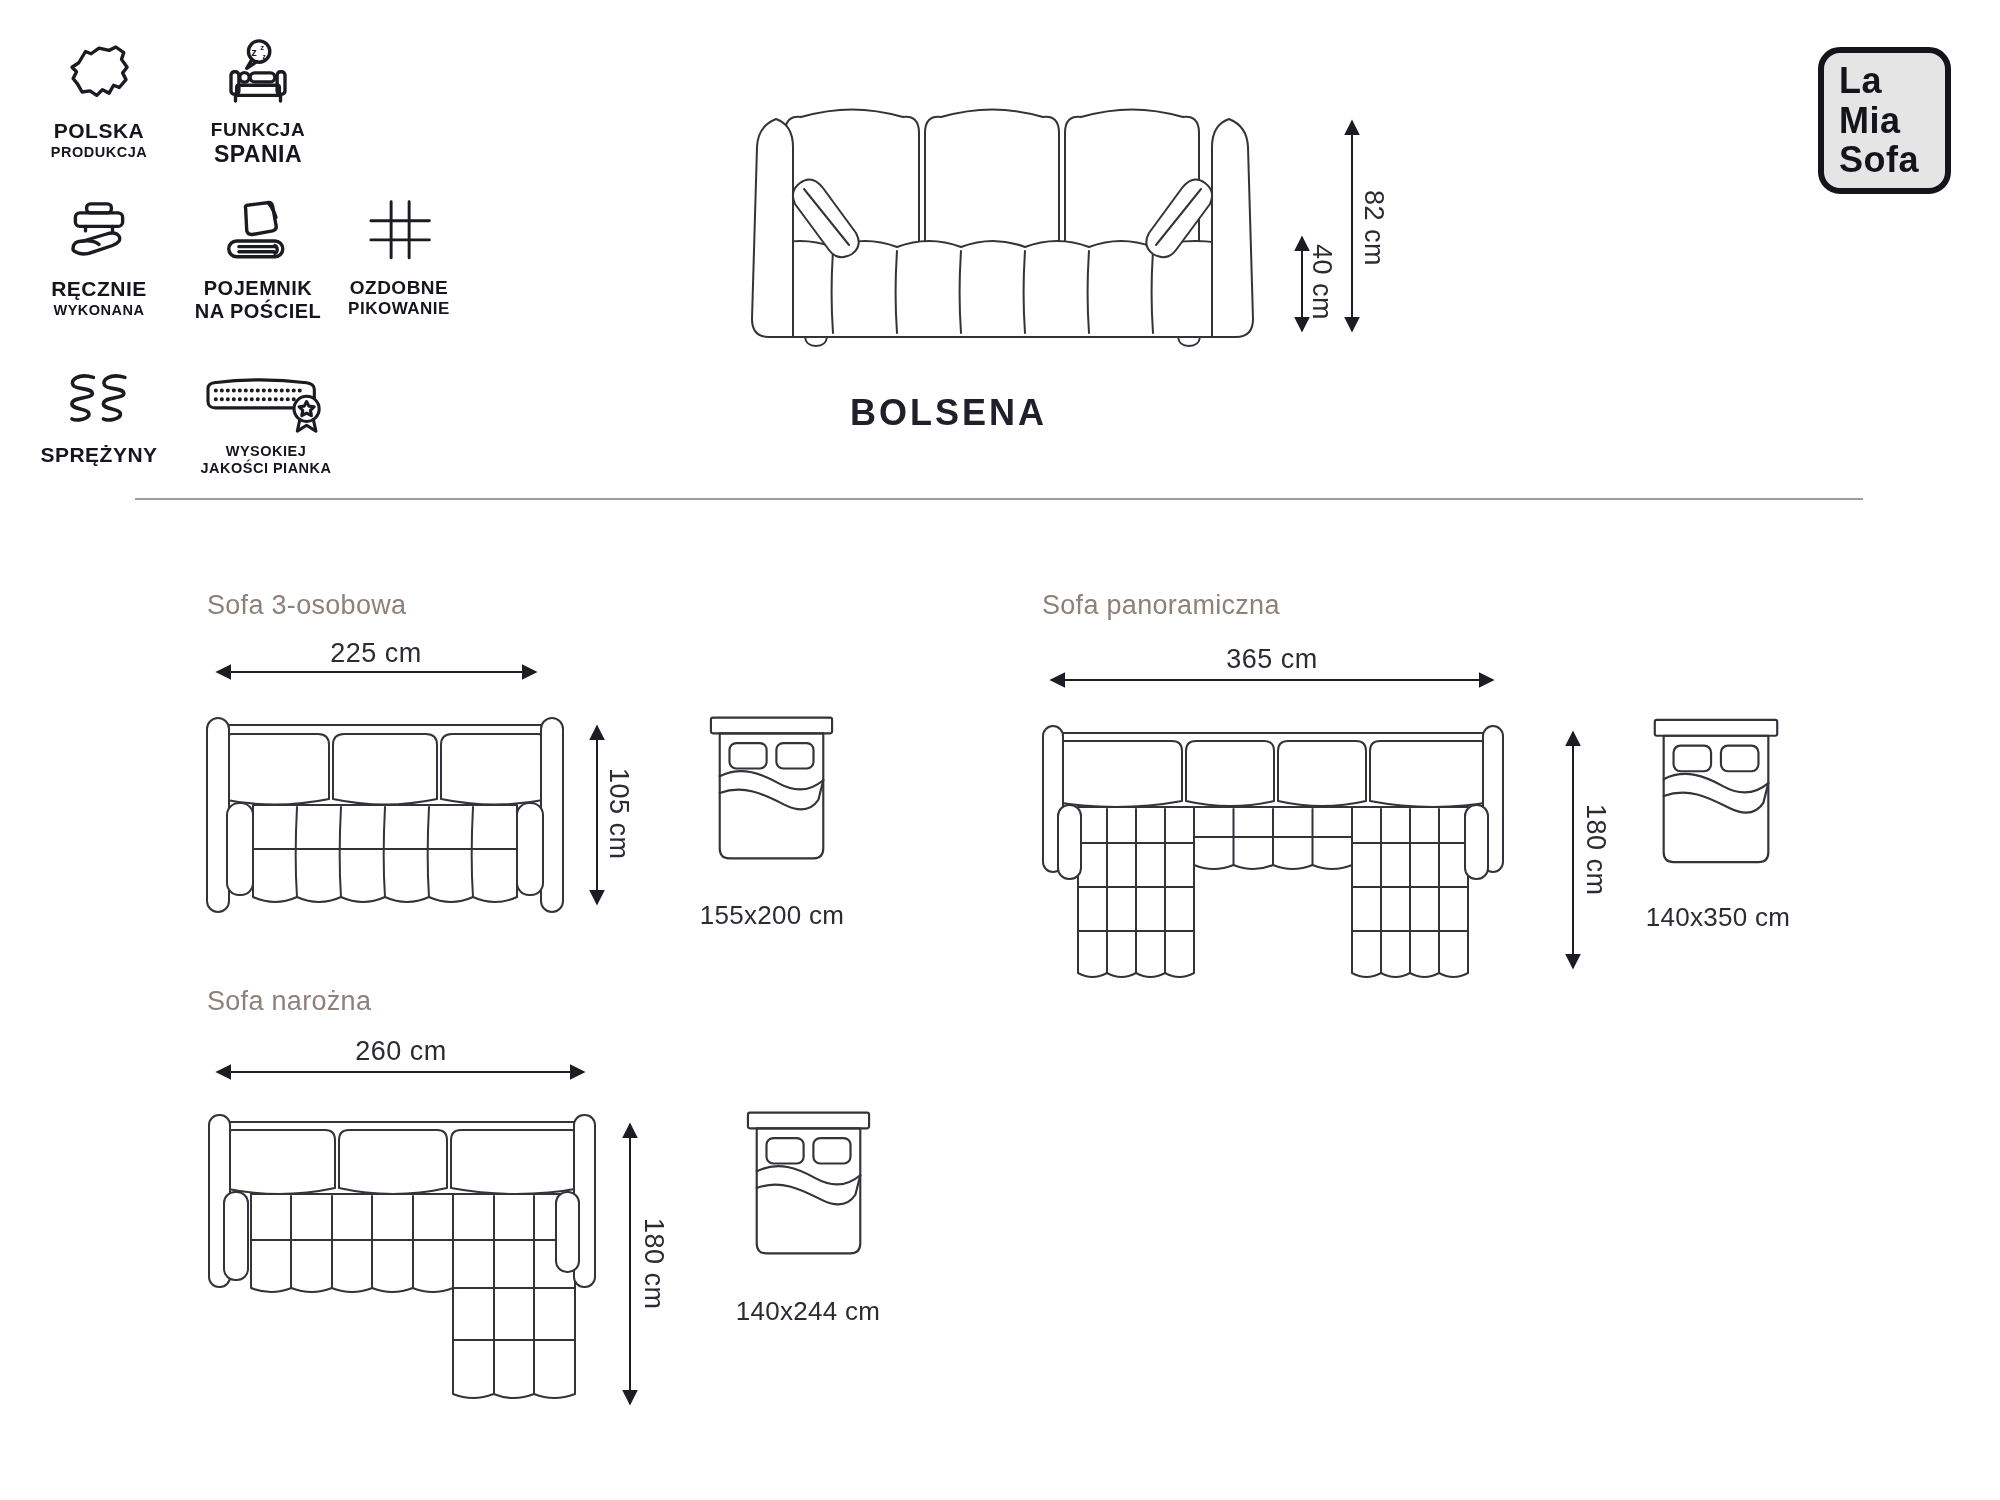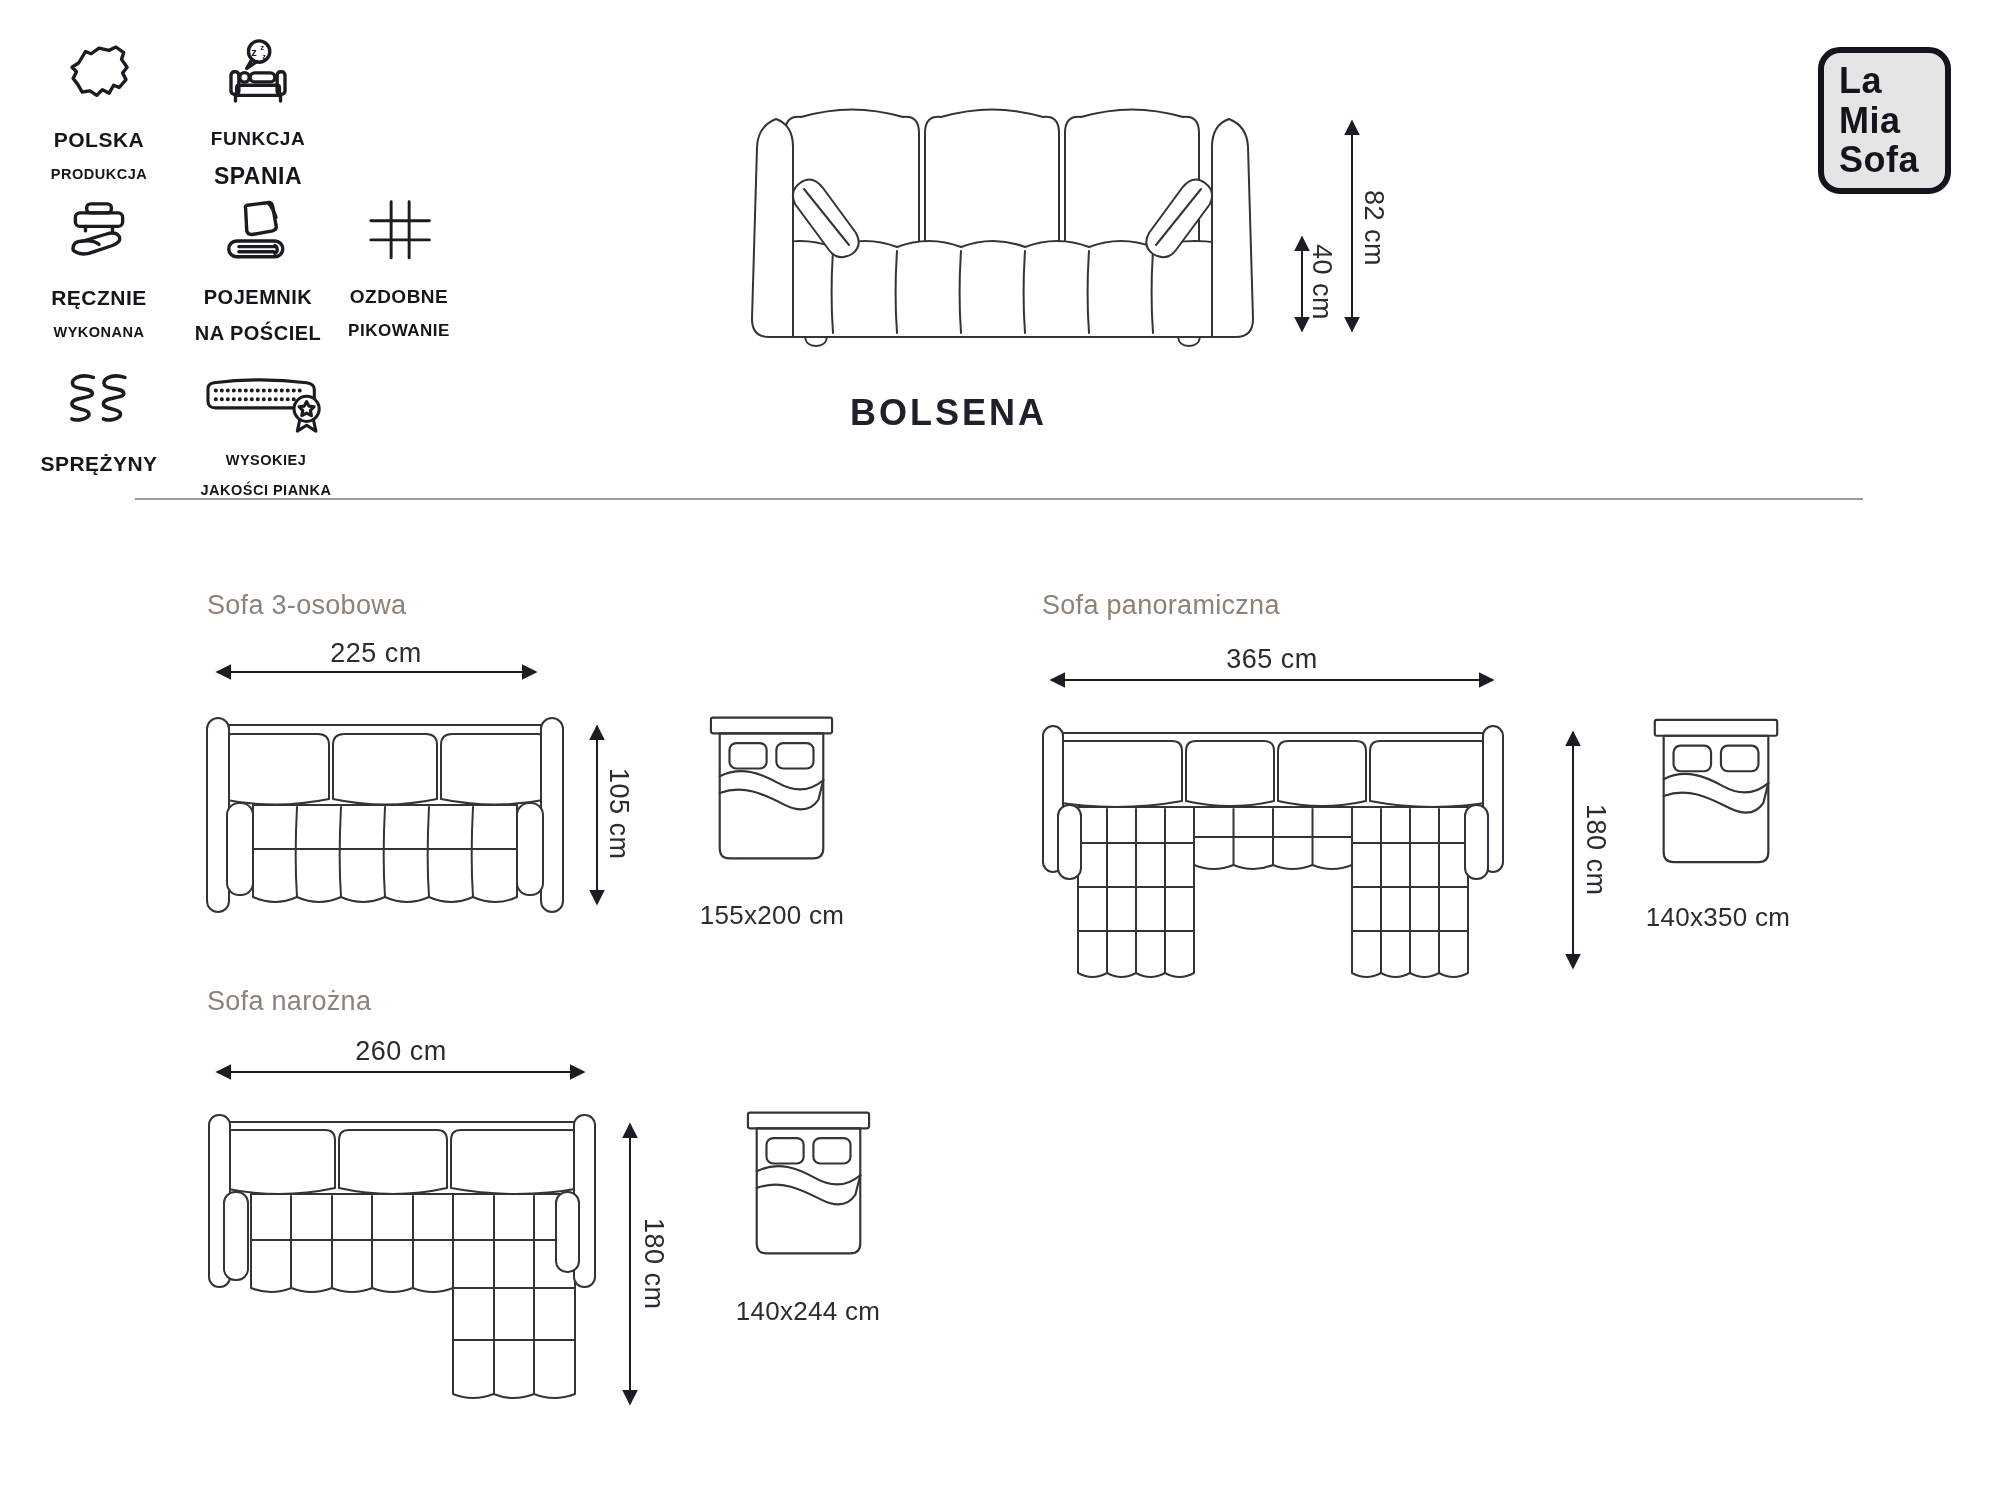--- a/index.html
+++ b/index.html
@@ -4,22 +4,22 @@
 <style>
   * { margin:0; padding:0; box-sizing:border-box; }
   html,body { background:#ffffff; }
   .page {
     position:relative; width:2000px; height:1500px; background:#fff;
     font-family:"Liberation Sans", sans-serif; color:#1d1d25; overflow:hidden;
   }
   
   .feat { position:absolute; width:156px; text-align:center; }
   .feat-icon { display:block; margin:0 auto; }
-  .feat-label { font-weight:700; font-size:21px; letter-spacing:.5px; color:#15151d; line-height:1.12; margin-top:18px; }
-  .feat-sub { font-weight:700; font-size:14.5px; letter-spacing:.5px; color:#15151d; line-height:1.25;margin-top:13px; }
+  .feat-label { font-weight:700; font-size:21px; letter-spacing:.5px; color:#15151d; line-height:1.12; margin-top:9px; }
+  .feat-sub { font-weight:700; font-size:14.5px; letter-spacing:.5px; color:#15151d; line-height:1.25; }
   
   .variant-title { position:absolute; font-size:27px; font-weight:400; color:#8e8178; letter-spacing:.3px; }
   .dim-label { position:absolute; font-size:27px; color:#2b2b33; letter-spacing:.5px; white-space:nowrap; text-align:center; }
   .vlab { writing-mode:vertical-rl; }
   .bed-label { position:absolute; font-size:26px; color:#2b2b33; letter-spacing:.3px; text-align:center;margin-top:24px; }
   .product-title { position:absolute; left:850px; top:392px; width:300px; text-align:left;
     font-size:36px; font-weight:700; letter-spacing:3px; color:#20202a; }
   .divider { position:absolute; left:135px; top:498px; width:1728px; height:2px; background:#9c9c9c; }
   
   .logo-box { position:absolute; left:1818px; top:47px; width:133px; height:147px;

